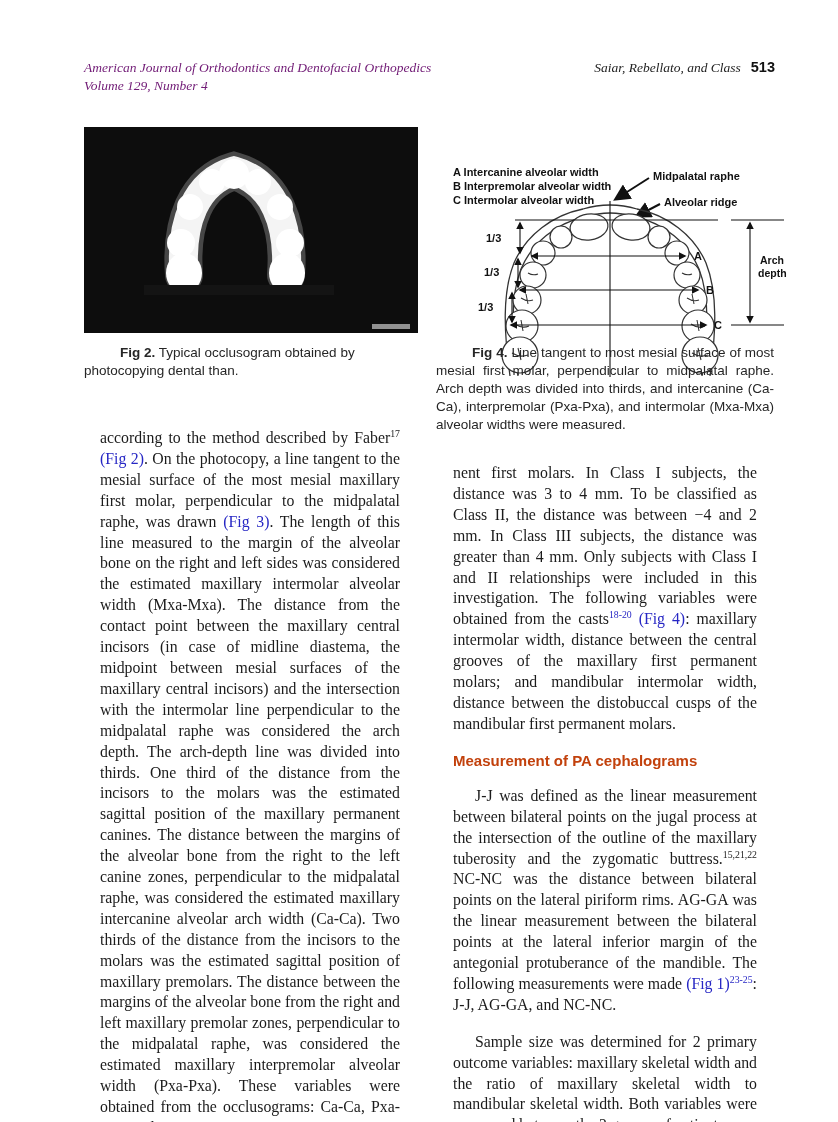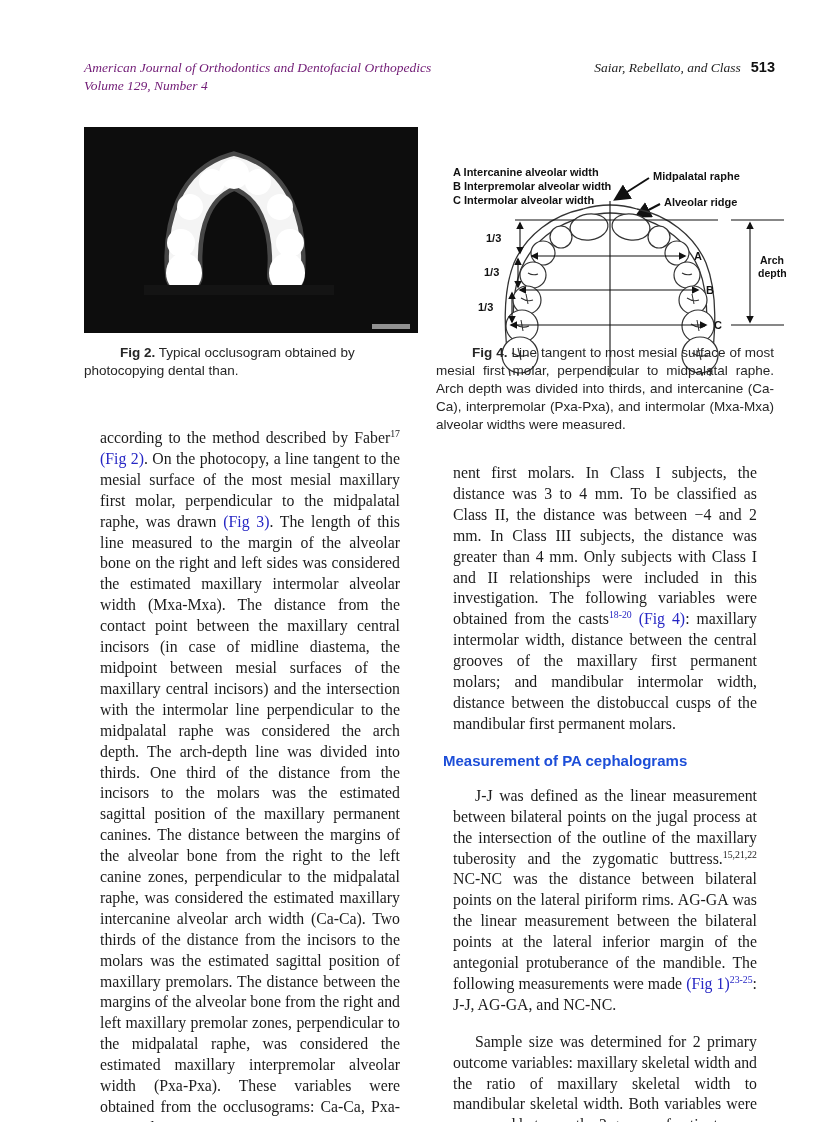--- a/index.html
+++ b/index.html
@@ -20,21 +20,21 @@
   .cap-label{font-weight:bold;padding-left:36px;}
 
   
   .colL{position:absolute;left:84px;top:412px;width:332px;}
   .colR{position:absolute;left:437px;top:447px;width:336px;}
   .body-p{margin:16px;font-size:15.8px;line-height:20.9px;text-align:justify;}
   .body-p.indent{text-indent:22px;}
   .body-p sup{font-size:0.62em;line-height:0;vertical-align:super;}
   .figlink{color:#2626c4;}
   .sec-heading{font-family:"Liberation Sans",sans-serif;font-size:15px;line-height:19px;font-weight:bold;
-               margin:16px 0 10px 6px;color:#1d4ed8;}
+               margin:16px 0 10px 16px;color:#c2410c;}
 
   
   .dlb{font-family:"Liberation Sans",sans-serif;font-weight:bold;font-size:11px;fill:#111;}
   .dlb-s{font-family:"Liberation Sans",sans-serif;font-weight:bold;font-size:10.5px;fill:#111;}
   .thin{stroke:#111;stroke-width:1.1;fill:none;}
   .outline{stroke:#333;stroke-width:1.3;fill:none;}
   .tooth{stroke:#333;stroke-width:1.2;fill:#fff;}
   .fiss{stroke:#333;stroke-width:1.05;fill:none;}
 </style>
 </head>

